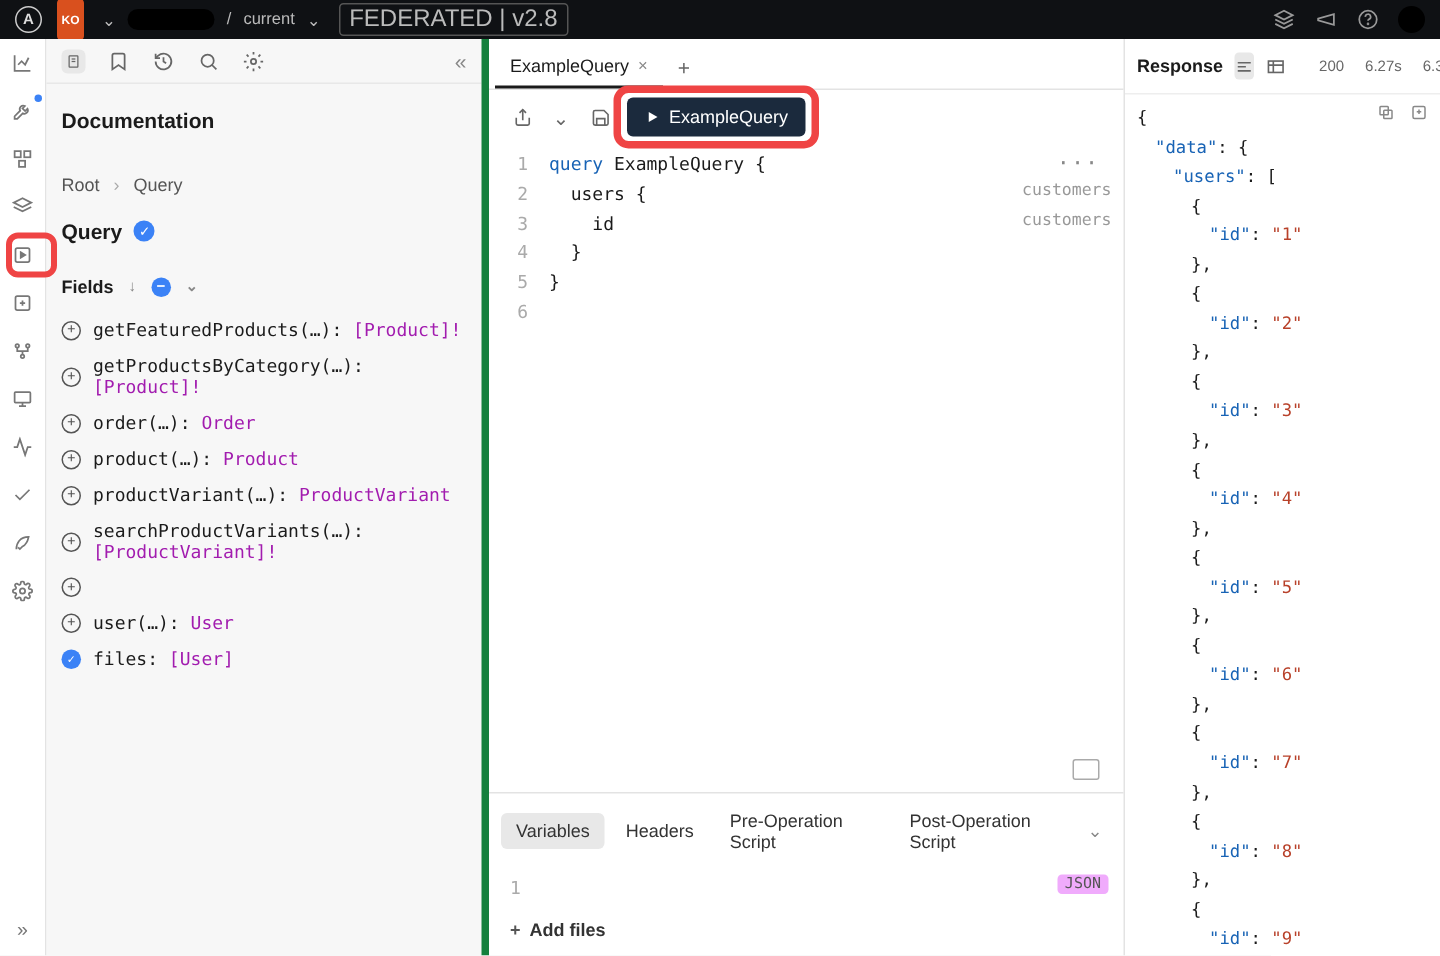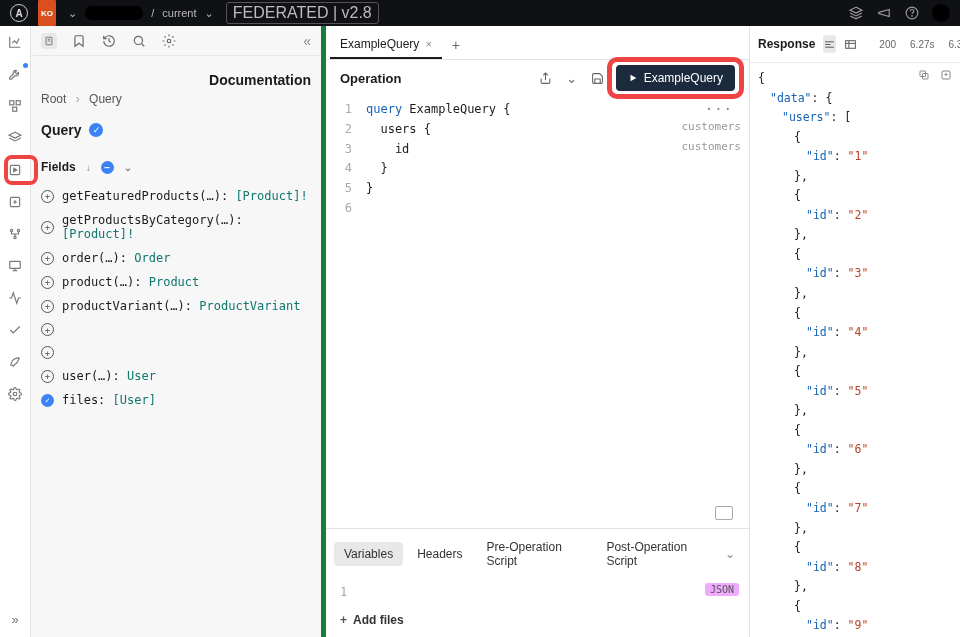--- a/index.html
+++ b/index.html
@@ -20,35 +20,35 @@
 .ir-highlight { position:absolute; left:-3px; width:34px; height:30px; border:4px solid #ef4444; border-radius:8px; pointer-events:none;}
 .ir-spacer { flex:1; }
 .content { flex:1; display:flex; }
 .doc-panel { width:290px; background:#f7f7f7; display:flex; flex-direction:column; }
 .doc-toolbar { height:30px; display:flex; align-items:center; padding:0 10px; gap:14px; border-bottom:1px solid #e8e8e8;}
 .dt-icon { width:16px; height:16px; color:#666; display:flex; align-items:center; justify-content:center;}
 .dt-active { background:#e8e8e8; border-radius:4px; padding:3px;}
 .dt-spacer { flex:1; }
 .dt-collapse { color:#888; font-size:14px;}
 .doc-body { padding:10px 10px 0 10px; overflow:auto;}
-.doc-title { font-size:14px; font-weight:600; margin:6px 0 4px;text-align:right;}
+.doc-title { font-size:14px; font-weight:600; margin:6px 0 28px;}
 .crumbs { font-size:12px; color:#555; margin-bottom:16px;}
 .crumbs .sep { margin:0 6px; color:#aaa;}
 .query-head { display:flex; align-items:center; gap:8px; margin-bottom:22px;}
 .query-head h2 { font-size:14px; font-weight:600;}
 .blue-dot { width:14px; height:14px; background:#3b82f6; border-radius:50%; display:flex; align-items:center; justify-content:center; color:#fff; font-size:9px;}
 .fields-head { display:flex; align-items:center; gap:10px; font-size:12px; font-weight:600; margin-bottom:10px;}
 .chev { color:#888; font-size:10px;}
 .blue-circ { width:13px; height:13px; background:#3b82f6; border-radius:50%; color:#fff; font-size:10px; display:flex; align-items:center; justify-content:center;}
 .field-list { font-family:"SFMono-Regular",Consolas,monospace; font-size:12px;}
 .field-row { display:flex; align-items:center; gap:8px; padding:5px 0;}
 .plus-circ { width:13px; height:13px; border:1.2px solid #555; border-radius:50%; display:flex; align-items:center; justify-content:center; font-size:9px; color:#555; flex-shrink:0;}
 .check-circ { width:13px; height:13px; background:#3b82f6; border-radius:50%; display:flex; align-items:center; justify-content:center; font-size:8px; color:#fff; flex-shrink:0;}
 .fn { color:#1b1b1b;}
-.ft { color:#0f766e;}
+.ft { color:#a21caf;}
 
 .editor-area { flex:1; background:#fff; display:flex; flex-direction:column; border-left:5px solid #15803d; border-right:1px solid #e3e3e3;}
 .tabs { height:34px; display:flex; align-items:flex-end; padding-left:4px; border-bottom:1px solid #e3e3e3;}
 .tab { padding:8px 10px 6px; font-size:12px; display:flex; align-items:center; gap:6px; border-bottom:2px solid #1b1b1b;}
 .tab .x { color:#888; font-size:11px;}
 .tab-add { padding:6px 10px; color:#666; font-size:14px;}
 .op-head { height:36px; display:flex; align-items:center; padding:0 14px; gap:10px;}
 .op-title { font-size:13px; font-weight:600; flex:1;}
 .op-icon { width:16px; height:16px; color:#666; display:flex; align-items:center; justify-content:center;}
 .run-btn-wrap { position:relative; }
@@ -278,20 +278,21 @@
             <div class="field-row">
               <span class="plus-circ">+</span>
               <span><span class="fn">product(…): </span><span class="ft">Product</span></span>
             </div>
             <div class="field-row">
               <span class="plus-circ">+</span>
               <span><span class="fn">productVariant(…): </span><span class="ft">ProductVariant</span></span>
             </div>
             <div class="field-row">
               <span class="plus-circ">+</span>
+              <span><span class="fn">searchProductVariants(…): </span><span class="ft">[ProductVariant]!</span></span>
             </div>
             <div class="field-row">
               <span class="plus-circ">+</span>
             </div>
             <div class="field-row">
               <span class="plus-circ">+</span>
               <span><span class="fn">user(…): </span><span class="ft">User</span></span>
             </div>
             <div class="field-row">
               <span class="check-circ">✓</span>
@@ -303,21 +304,20 @@
 
     <div class="editor-area">
       <div class="tabs">
         <div class="tab">
           <span>ExampleQuery</span>
           <span class="x">×</span>
         </div>
         <div class="tab-add">+</div>
       </div>
       <div class="op-head">
-        <span class="op-title">Operation</span>
         <span class="op-icon">
             <svg width="13" height="13" viewBox="0 0 24 24" fill="none" stroke="currentColor" stroke-width="2">
               <path d="M4 12v7a2 2 0 0 0 2 2h12a2 2 0 0 0 2-2v-7"></path>
               <polyline points="16 6 12 2 8 6"></polyline>
               <line x1="12" y1="2" x2="12" y2="15"></line>
             </svg>
           </span>
         <span class="op-icon">⌄</span>
         <span class="op-icon">
             <svg width="13" height="13" viewBox="0 0 24 24" fill="none" stroke="currentColor" stroke-width="2">

